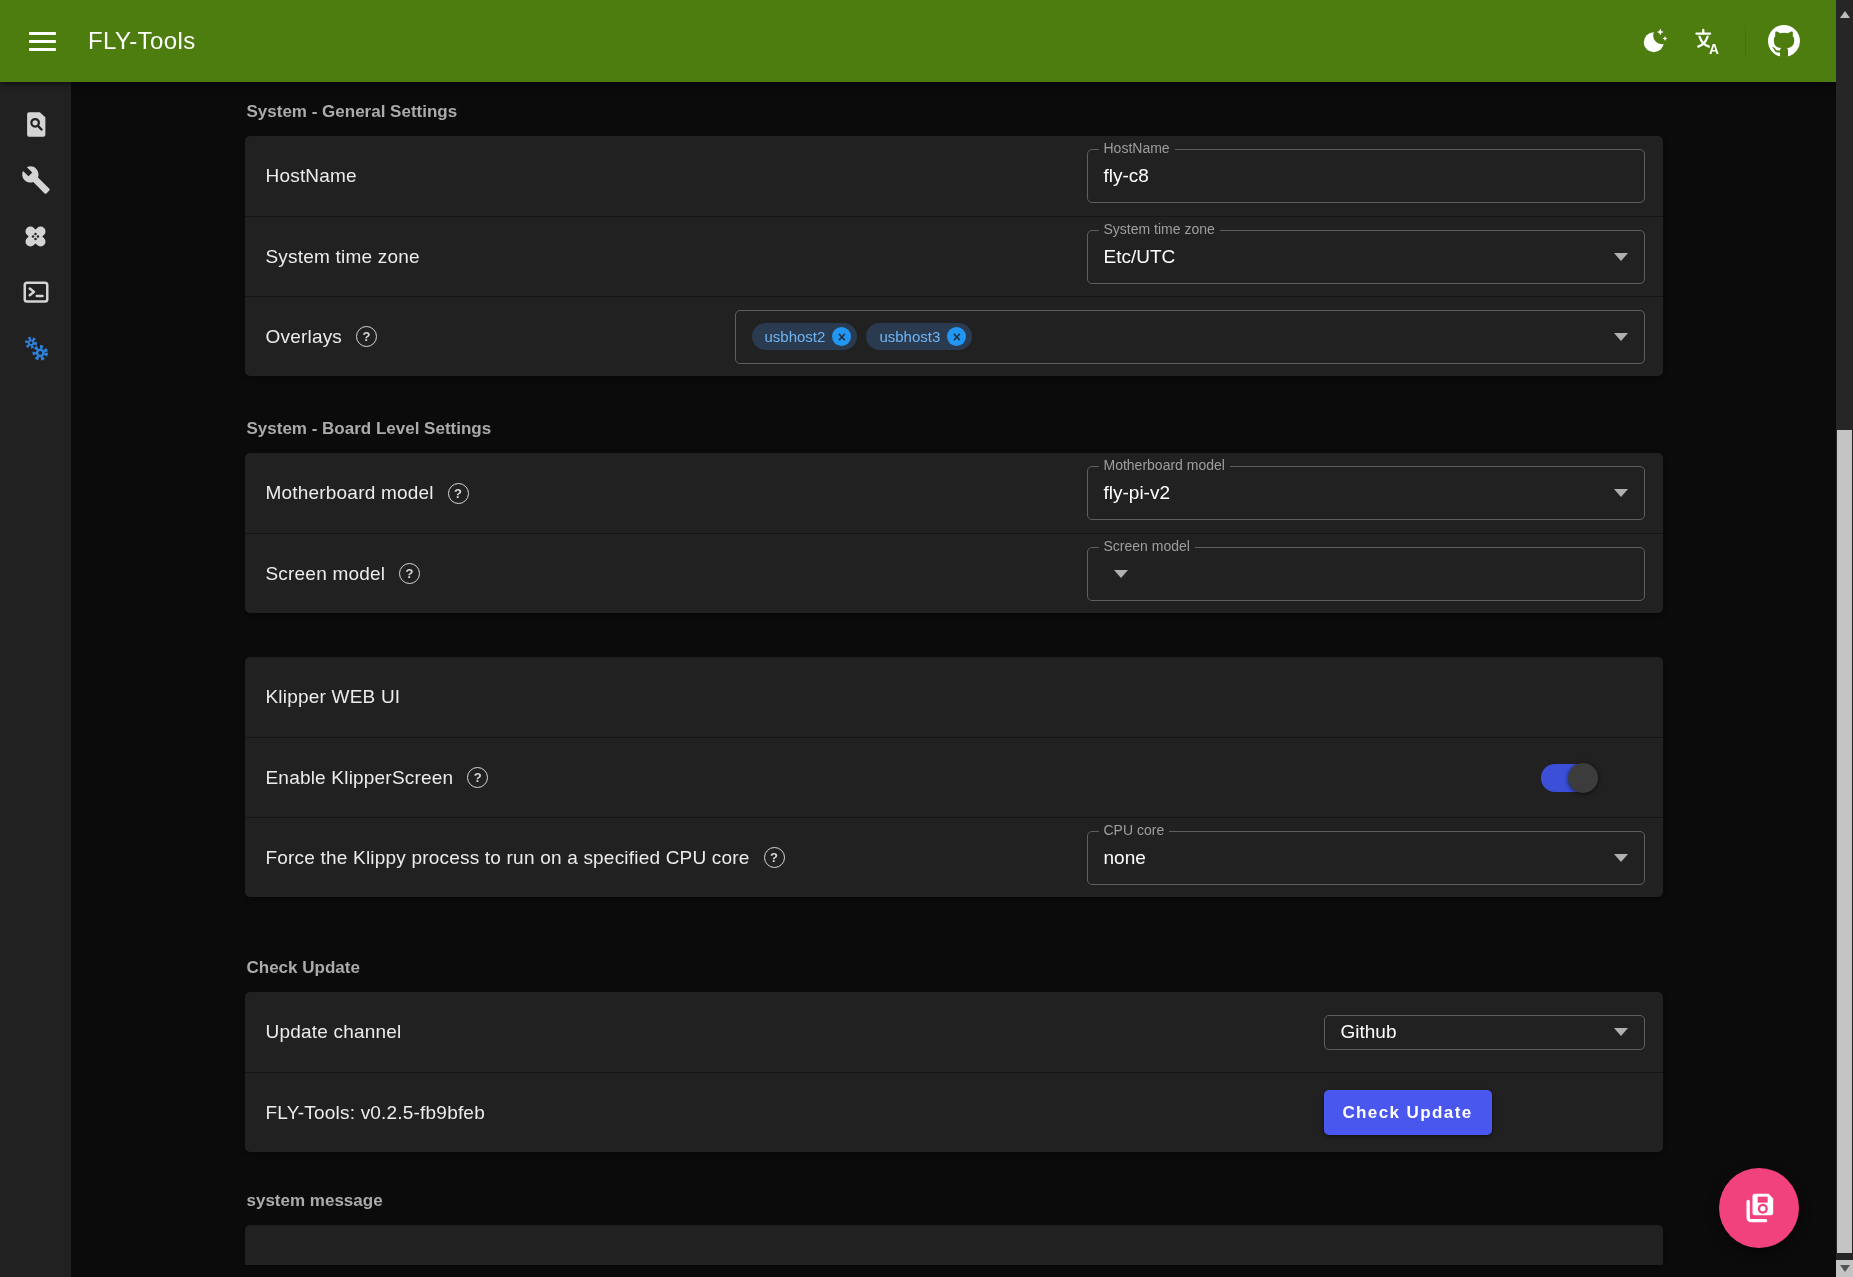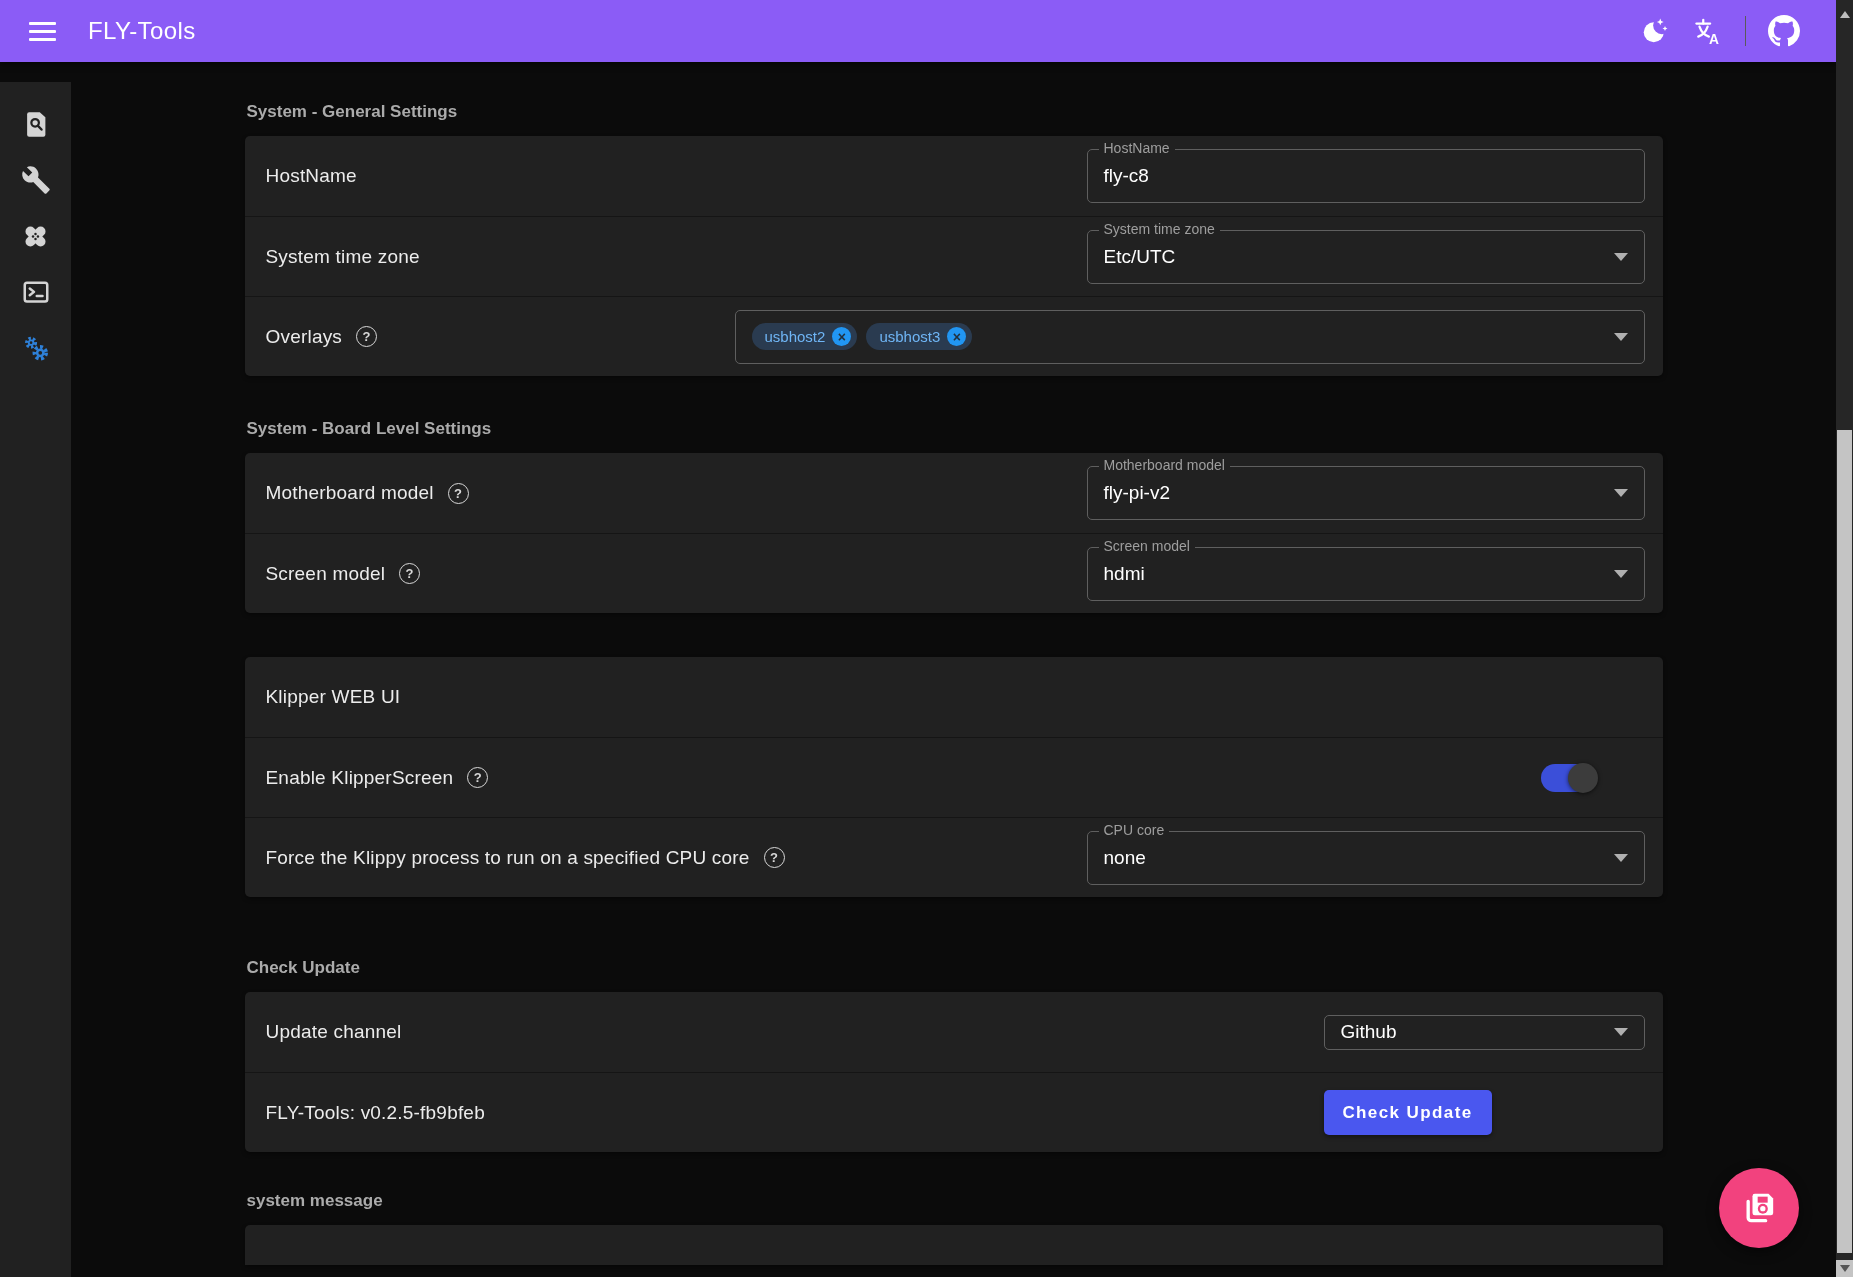--- a/index.html
+++ b/index.html
@@ -2,22 +2,22 @@
 <html style="--accent_blue: #2196f3; --toggle_blue: #3b4fd9; --button_blue: #4a57ef; --fab_pink: #f2427e; --active_sidebar_icon: #2e80d8; --chip_text: #6fb5f5; --chip_bg: #2a3b50;"><head>
 <meta charset="utf-8">
 <style>
   * { margin:0; padding:0; box-sizing:border-box; }
   html,body { width:1853px; height:1277px; overflow:hidden; background:#0b0b0b;
               font-family:"Liberation Sans", sans-serif; }
 
   .app { position:relative; width:1853px; height:1277px; }
 
   
-  .appbar { position:absolute; left:0; top:0; width:1836px; height:62px;
-            background:#8b5cf6; display:flex; align-items:center;
+  .appbar { position:absolute; left:0; top:0; width:1836px; height:82px;
+            background:#4d7c0f; display:flex; align-items:center;
             box-shadow:0 2px 6px rgba(0,0,0,.55); z-index:20; }
   .hamburger { width:48px; height:48px; margin-left:18px; border:none; background:transparent;
                display:flex; flex-direction:column; justify-content:center; gap:5px;
                align-items:center; cursor:pointer; }
   .hamburger span { display:block; width:27px; height:3px; background:#fff; border-radius:1px; }
   .appbar-title { color:#fff; font-size:24px; margin-left:22px; letter-spacing:.4px; }
   .appbar-spacer { flex:1; }
   .iconbtn { width:52px; height:52px; border:none; background:transparent; cursor:pointer;
              display:flex; align-items:center; justify-content:center; }
   .vdivider { width:1px; height:30px; background:#5a5a5a; margin:0 12px; }
@@ -252,21 +252,20 @@
               <span class="caret"></span>
             </div>
           </div>
           <div class="row">
             <div class="row-label">
               <span>Screen model</span>
               <span class="help">?</span>
             </div>
             <div class="field">
               <span class="field-label">Screen model</span>
-              <span class="field-value">hdmi</span>
               <span class="caret"></span>
             </div>
           </div>
         </div>
       </section>
 
       <section class="sec sec-klipper">
         <div class="card">
           <div class="row">
             <div class="row-label">

